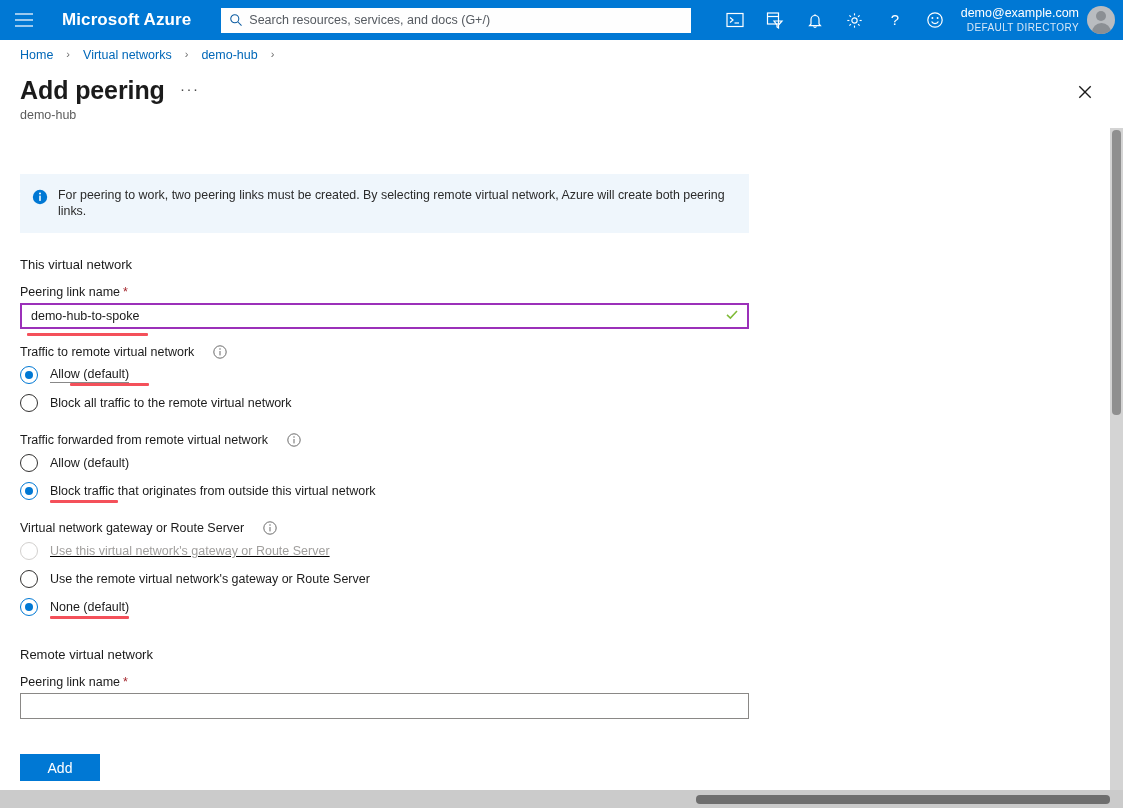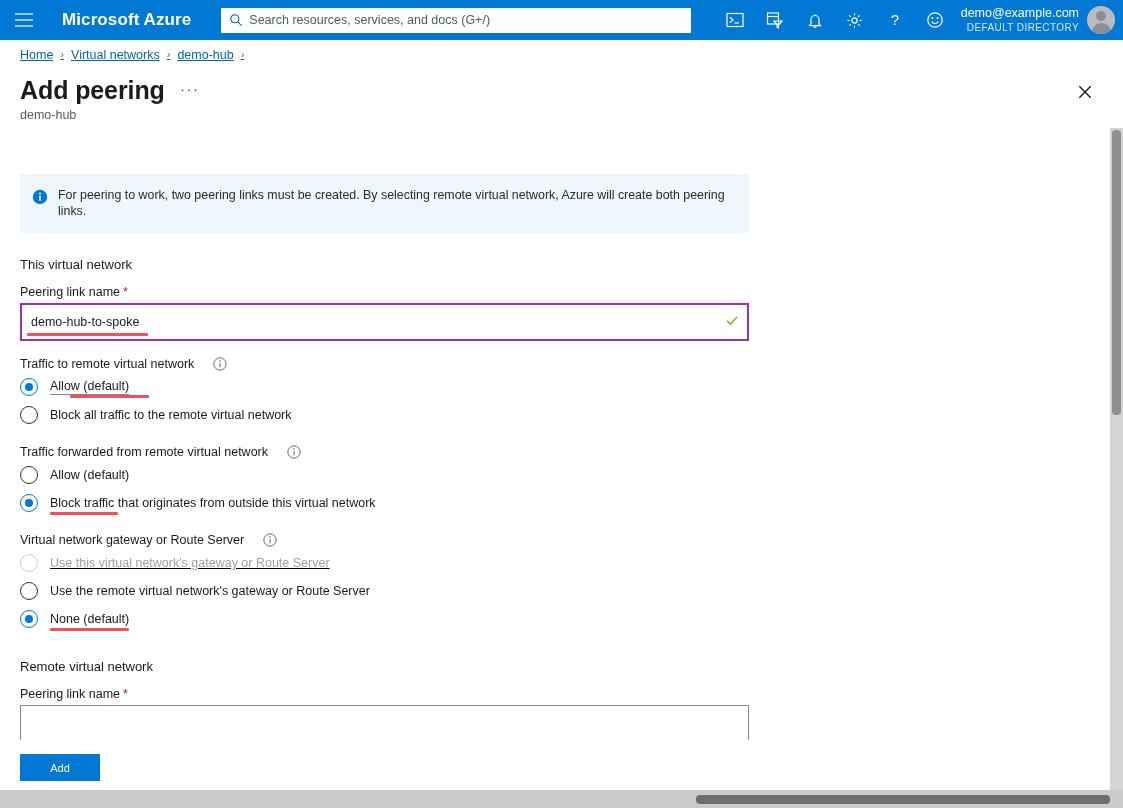--- a/index.html
+++ b/index.html
@@ -81,21 +81,21 @@
   .avatar::after {
     content: ""; position: absolute;
     width: 19px; height: 12px; border-radius: 10px 10px 0 0;
     background: #8b8f94; left: 4.5px; top: 17px;
   }
 
   
   .breadcrumb {
     position: absolute; top: 48px; left: 20px;
     font-size: 12.5px; color: #0067b8;
-    display: flex; align-items: flex-start; gap: 0; text-decoration: underline;
+    display: flex; align-items: flex-start; gap: 6px;
   }
   .breadcrumb a {
     color: #0067b8; text-decoration: none; cursor: pointer;
   }
   .breadcrumb .sep {
     color: #6b6b6b; margin: 0 7px; font-size: 11px;
   }
   .blade-title {
     position: absolute; top: 76px; left: 20px;
     font-size: 25px; font-weight: 600; color: #1b1b1b;
@@ -152,21 +152,21 @@
   }
   .field-label {
     font-size: 12.5px; color: #1b1b1b;
     margin-top: 13px; margin-bottom: 4px;
     display: flex; align-items: center;
   }
   .req { color: #a4262c; margin-left: 3px; }
 
   .textinput {
     position: relative;
-    width: 729px; height: 38px;
+    width: 729px; height: 26px;
     border: 1px solid #8a8886;
     background: #ffffff;
     display: flex; align-items: center;
     padding: 0 28px 0 9px;
     font-size: 12.5px; color: #1b1b1b;
   }
   .textinput.focused { border: 2px solid #8a2be2; border-color: #9b30b9; }
   .textinput .check {
     position: absolute; right: 8px; top: 50%;
     transform: translateY(-50%);
@@ -222,21 +222,21 @@
     position: absolute;
     left: 0; top: 740px;
     width: 1110px; height: 50px;
     background: #ffffff;
     border-top: 1px solid #ffffff;
   }
   .btn-add {
     position: absolute; left: 20px; top: 13px;
     width: 80px; height: 27px;
     background: #0078d4; color: #ffffff;
-    font-size: 11px; border: none;
+    font-size: 14px; border: none;
     cursor: pointer;
     font-family: "Liberation Sans", sans-serif;
   }
 
   
   .vscroll-track {
     position: absolute; right: 0; top: 128px;
     width: 13px; height: 662px;
     background: #d4d4d4;
   }

